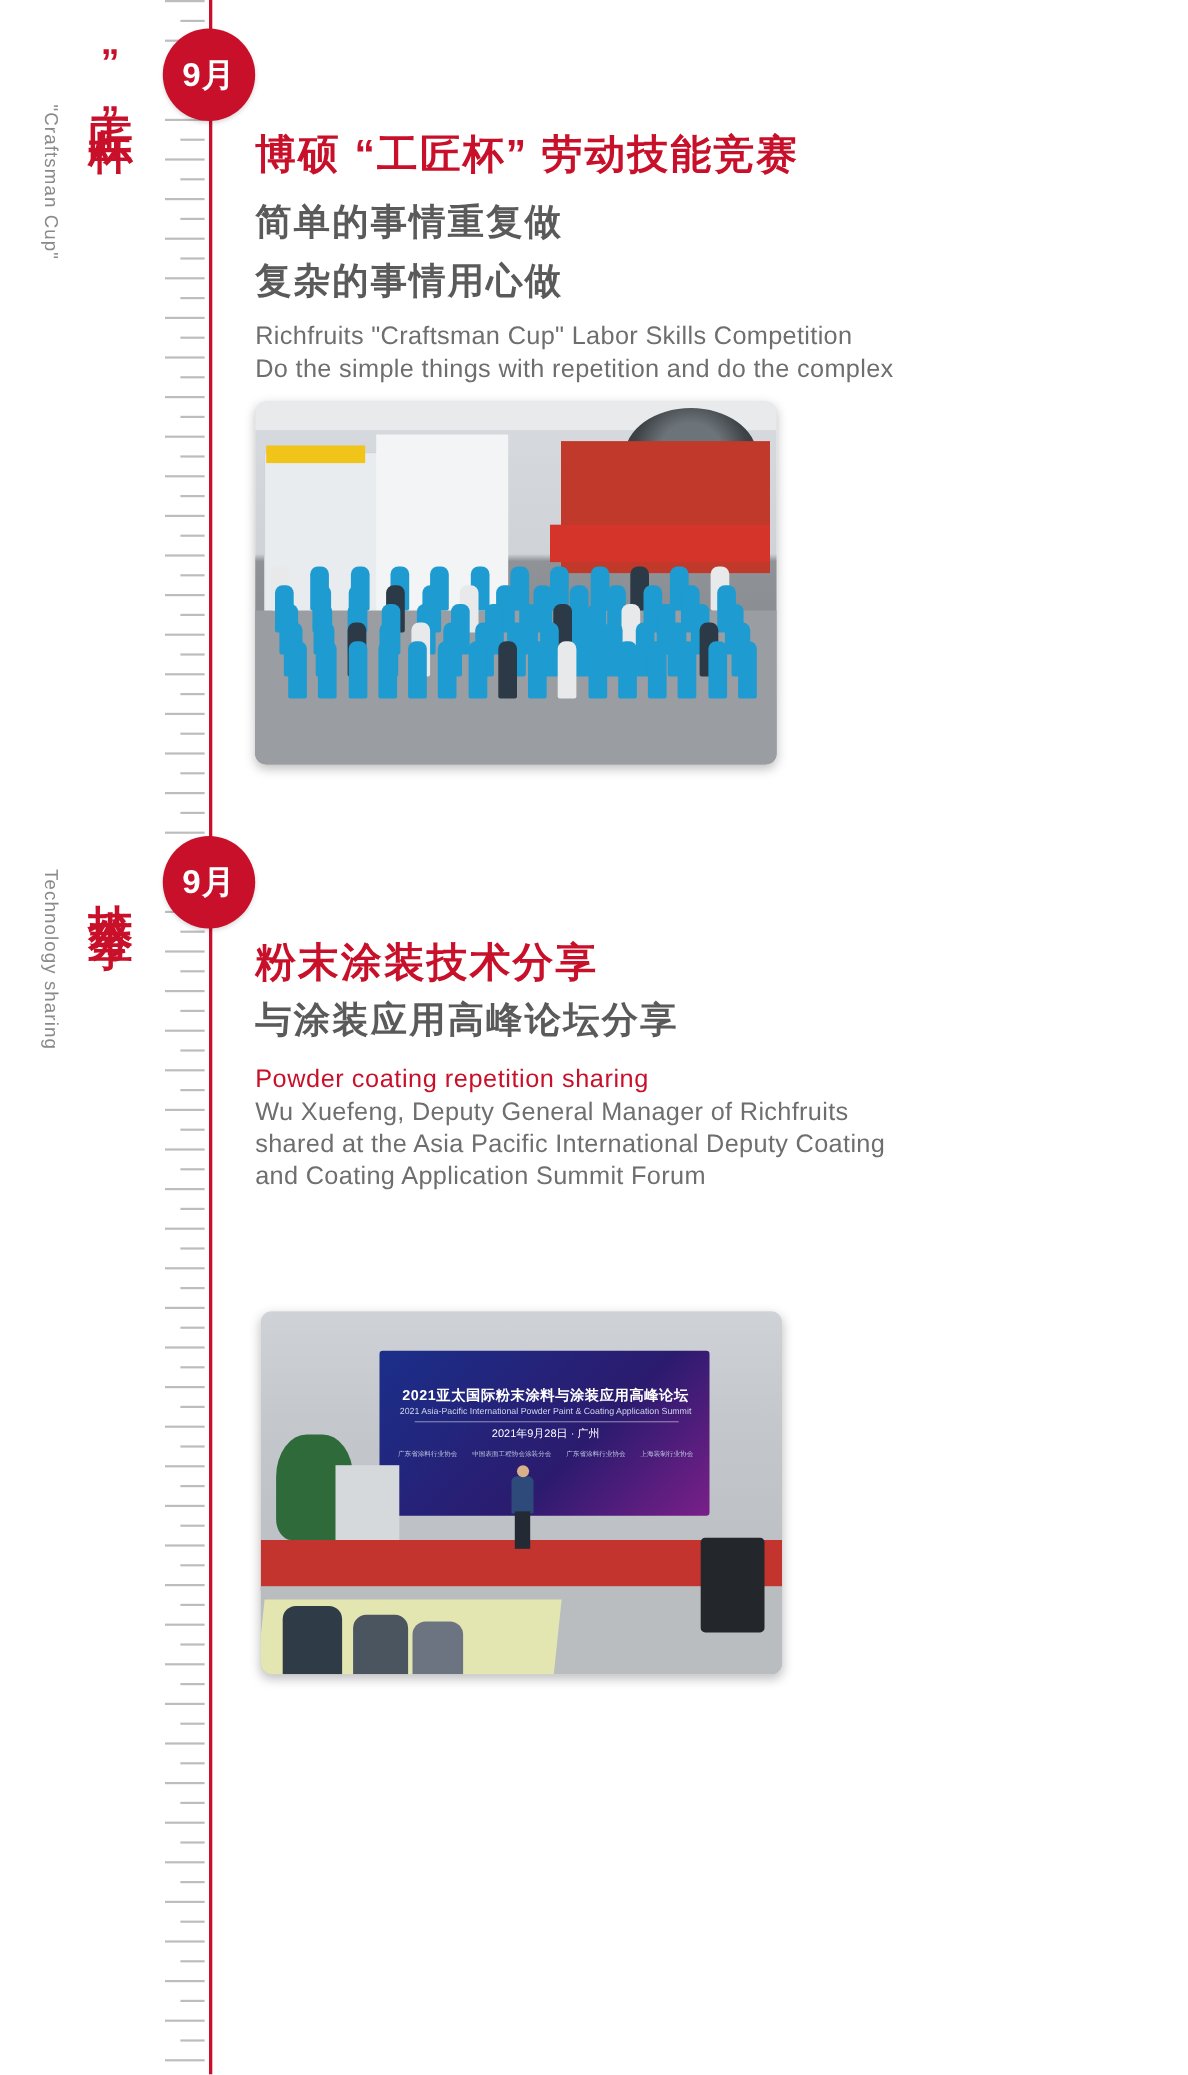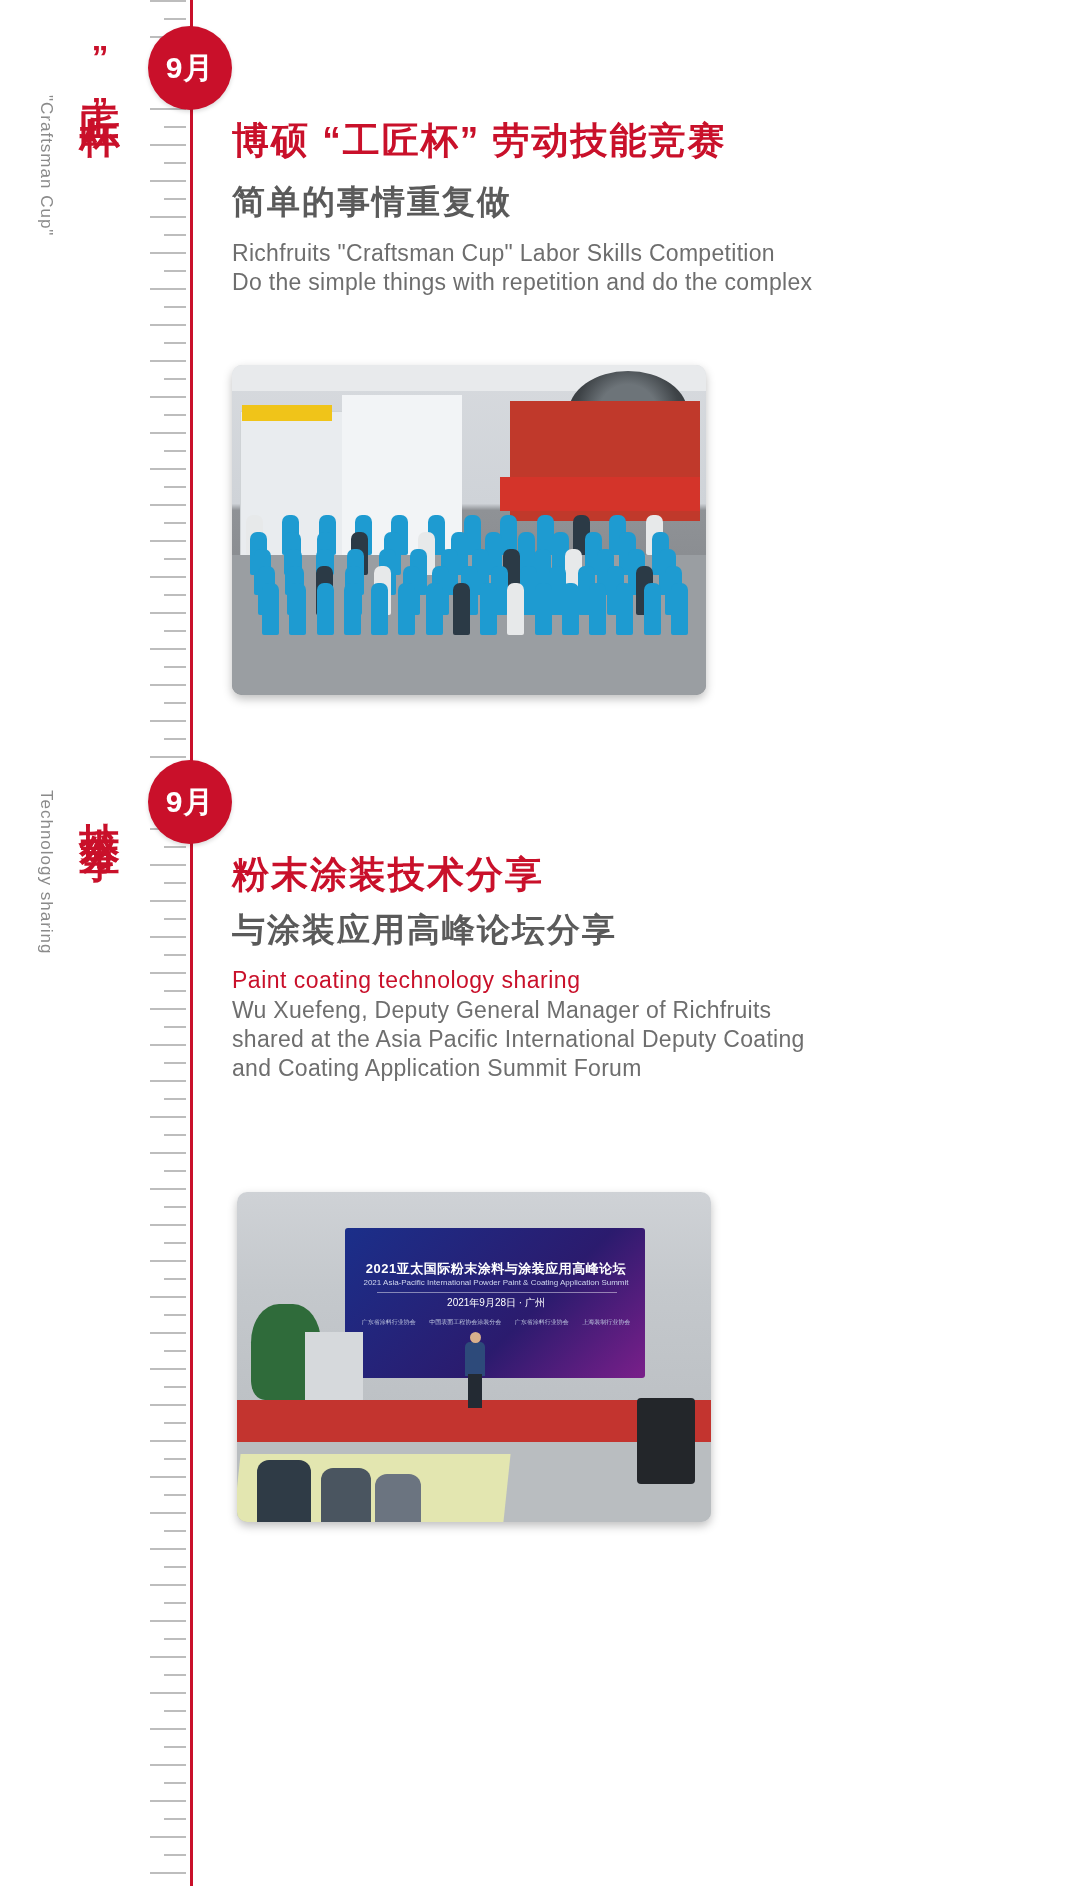--- a/index.html
+++ b/index.html
@@ -264,20 +264,21 @@
   <div class="cn">工匠杯</div>
   <div class="quote">”</div>
 </div>
 <div class="side-en" style="left:36px;top:95px;">"Craftsman Cup"</div>
 
 <div class="month-bubble" style="left:148px;top:26px;">9月</div>
 
 <div class="block" style="top:116px;">
   <h2 class="title-cn">博硕 “工匠杯” 劳动技能竞赛</h2>
   <div class="sub-cn">简单的事情重复做</div>
+  <div class="sub-cn" style="margin-top:-6px;">复杂的事情用心做</div>
   <p class="desc-en">Richfruits "Craftsman Cup" Labor Skills Competition</p>
   <p class="desc-en"> Do the simple things with repetition and do the complex</p>
 </div>
 
 <div class="photo photo-1">
   <div class="p1-ceiling"></div>
   <div class="p1-machine"></div>
   <div class="p1-machine2"></div>
   <div class="p1-yellow"></div>
   <div class="p1-wheel"></div>
@@ -360,22 +361,22 @@
 
 <div class="side-label" style="left:40px;top:790px;">
   <div class="cn">技术分享</div>
 </div>
 <div class="side-en" style="left:36px;top:790px;">Technology sharing</div>
 
 <div class="month-bubble" style="left:148px;top:760px;">9月</div>
 
 <div class="block" style="top:850px;">
   <h2 class="title-cn">粉末涂装技术分享</h2>
-  <div class="sub-cn" style="margin-top:-6px;">与涂装应用高峰论坛分享</div>
-  <p class="title-en">Paint coating technology sharing</p>
+  <div class="sub-cn" style="margin-top:-6px;font-family:Liberation Mono, monospace;">与涂装应用高峰论坛分享</div>
+  <p class="title-en">Powder coating repetition sharing</p>
   <p class="desc-en">Wu Xuefeng, Deputy General Manager of Richfruits</p>
   <p class="desc-en"> shared at the Asia Pacific International Deputy Coating</p>
   <p class="desc-en">and Coating Application Summit Forum</p>
 </div>
 
 <div class="photo photo-2">
   <div class="p2-screen"></div>
   <div class="p2-scr-t1">2021亚太国际粉末涂料与涂装应用高峰论坛</div>
   <div class="p2-scr-t2">2021 Asia-Pacific International Powder Paint &amp; Coating Application Summit</div>
   <div class="p2-scr-line"></div>

